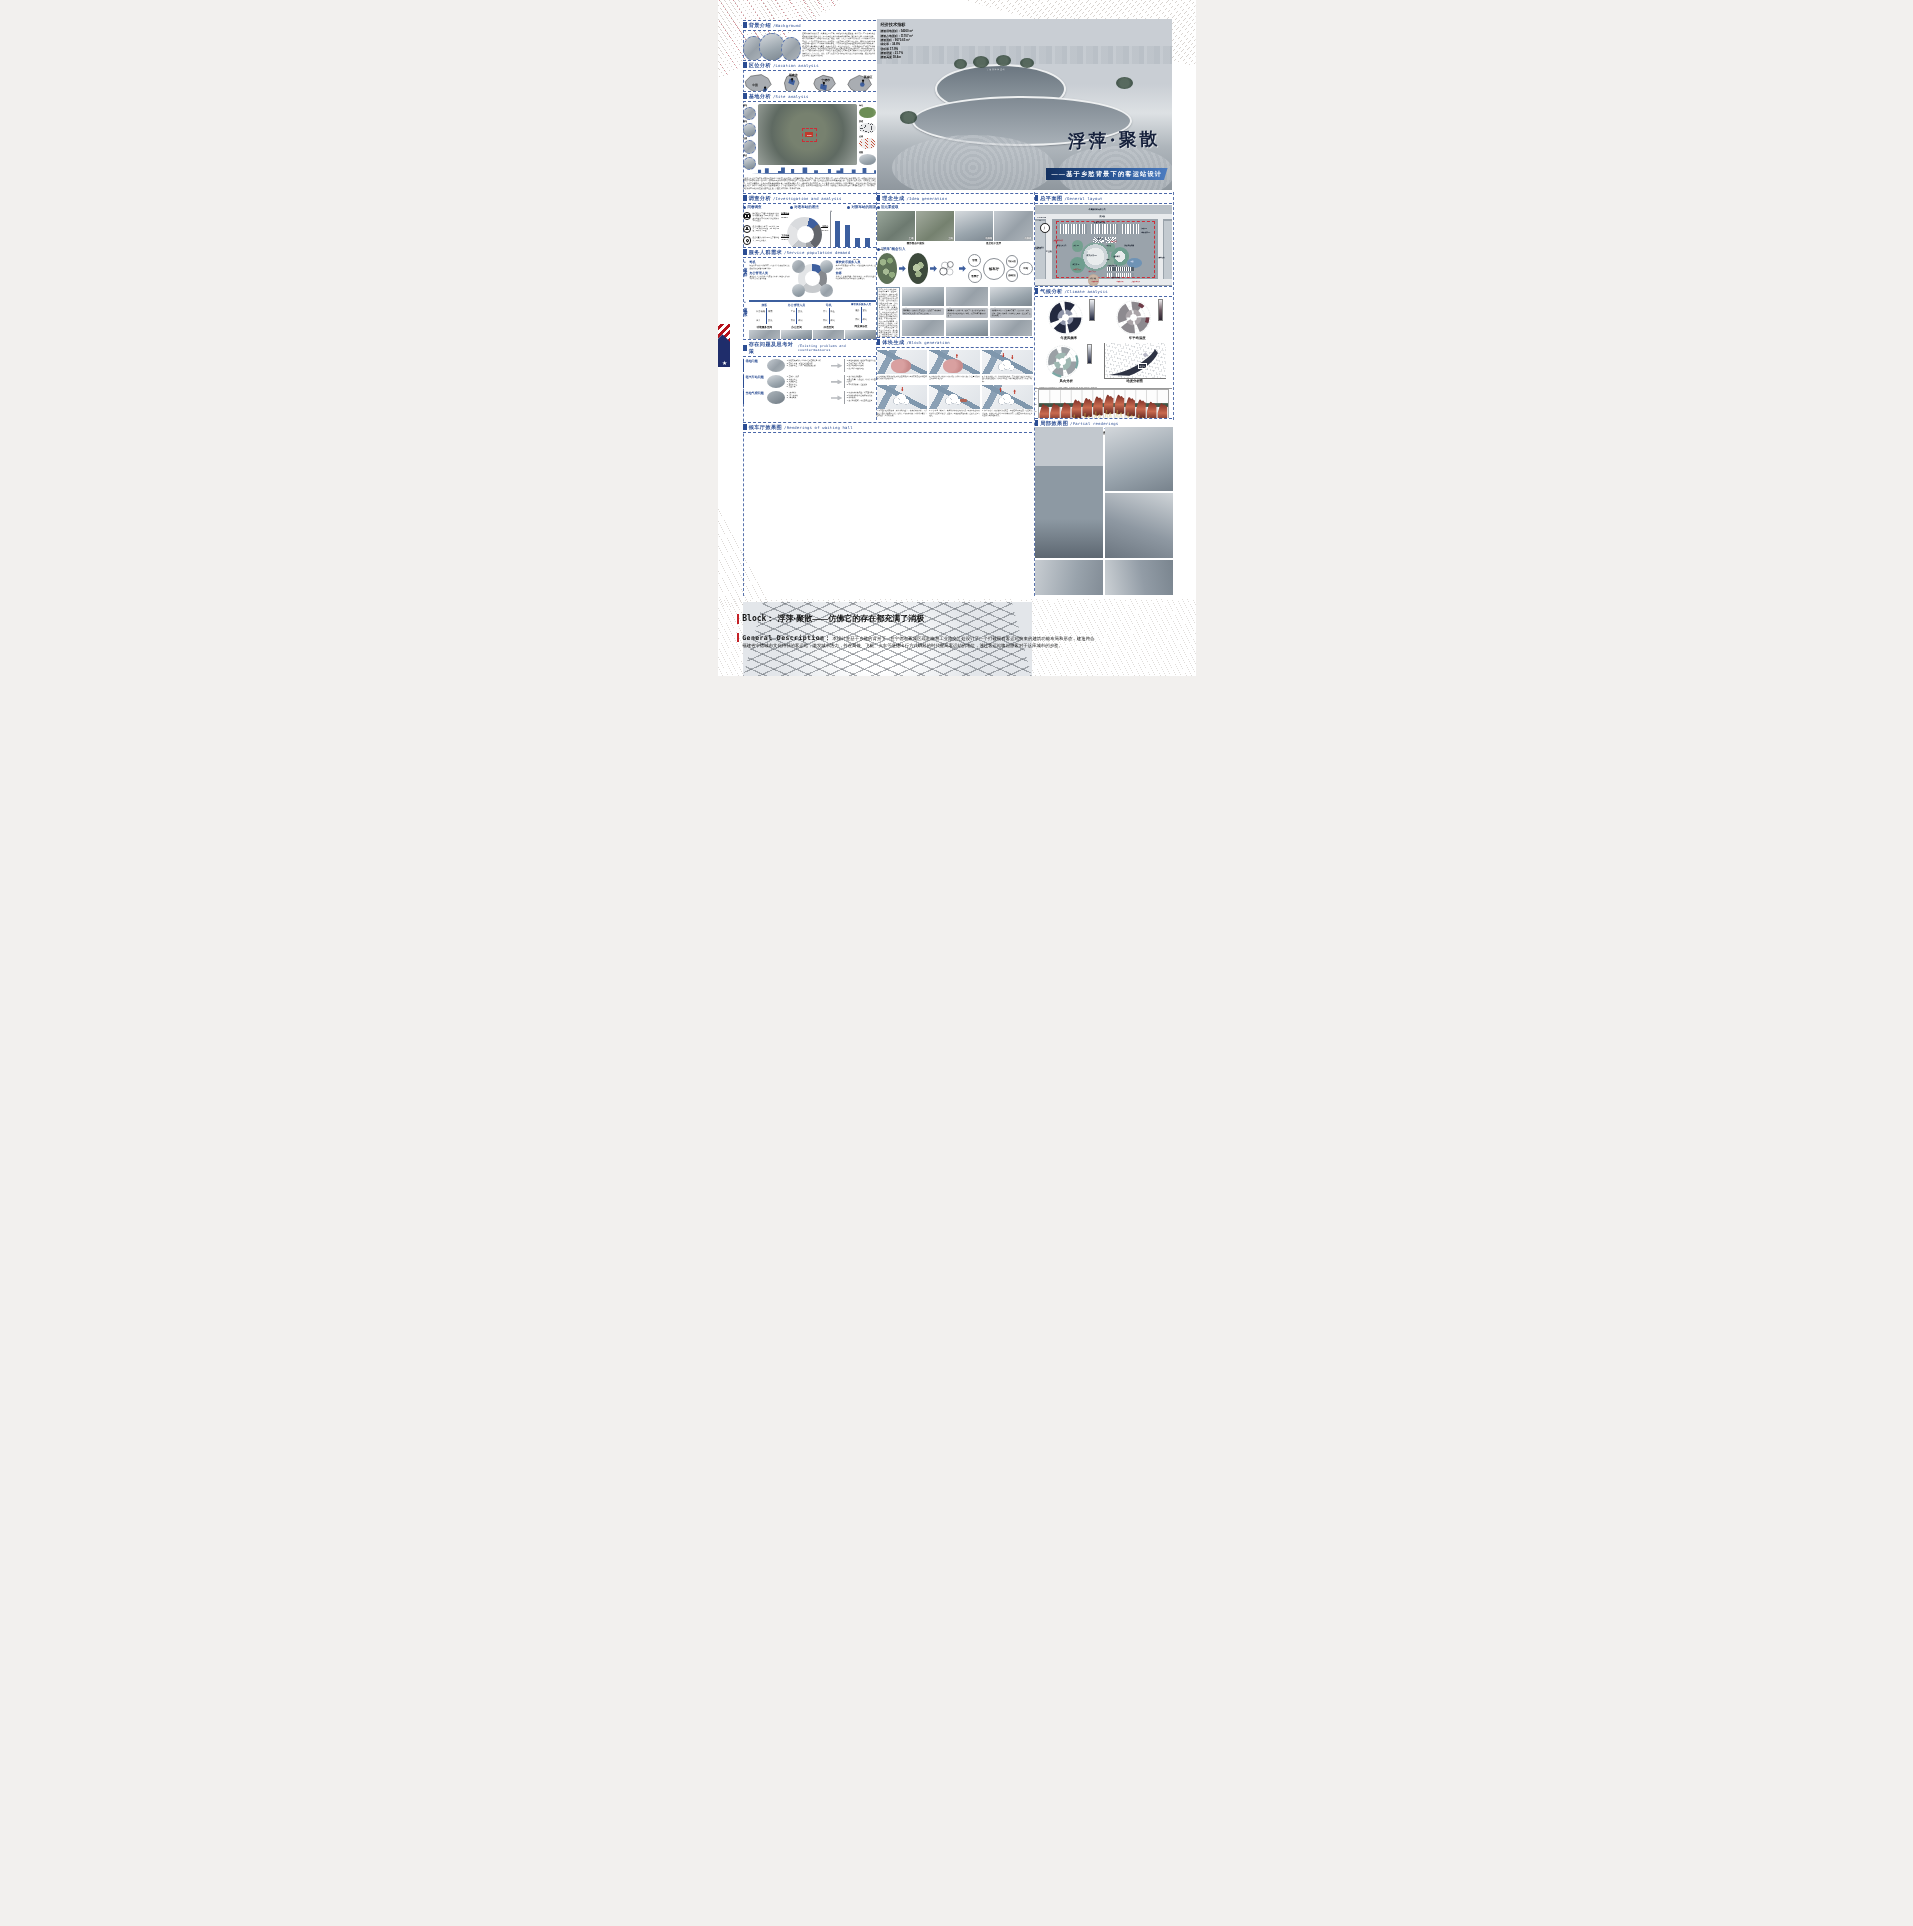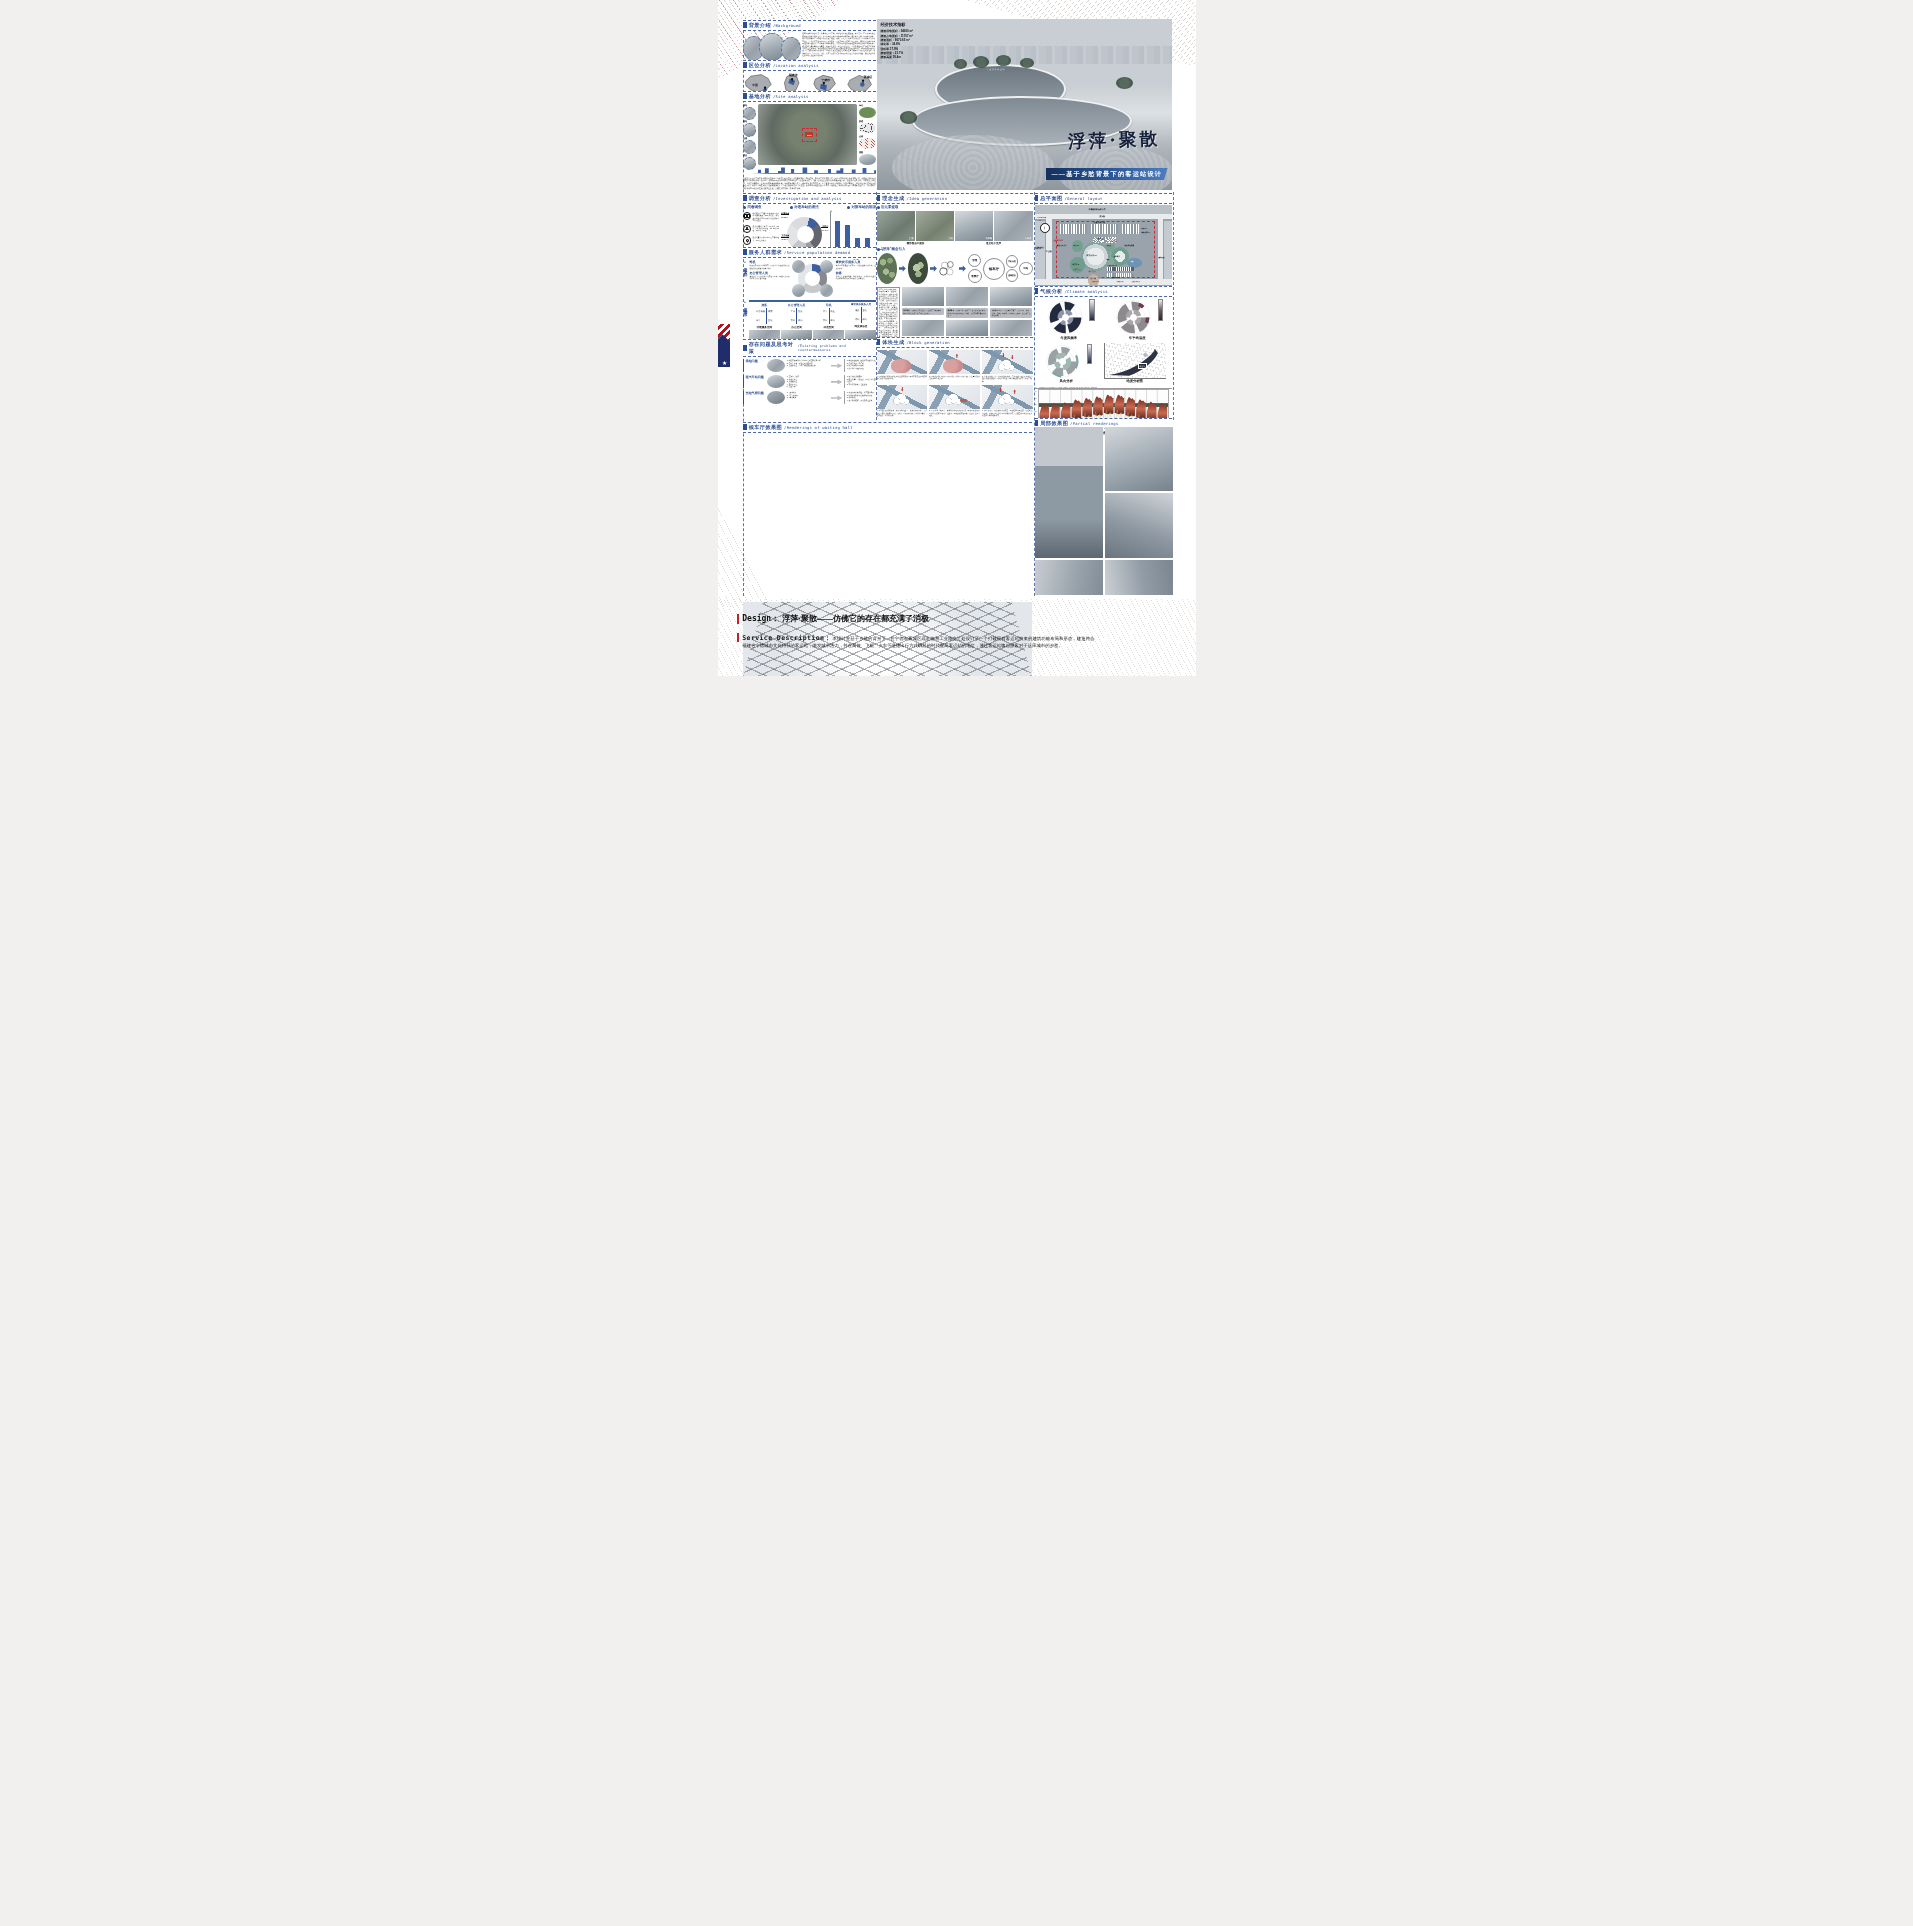--- a/index.html
+++ b/index.html
@@ -885,28 +885,28 @@
     </div>
   </div>
   <div class="abs" style="left:317px;top:427px;width:68px;height:131px;background:linear-gradient(#c2c8ce 0 30%,#8d99a3 30% 70%,#5d6771 100%)"></div>
   <div class="abs" style="left:387px;top:427px;width:68px;height:64px;background:linear-gradient(160deg,#d4d8dc,#9aa5ae 60%,#77828c)"></div>
   <div class="abs" style="left:387px;top:493px;width:68px;height:65px;background:linear-gradient(200deg,#cfd4d8,#8e98a2 55%,#6b757f)"></div>
   <div class="abs" style="left:317px;top:560px;width:68px;height:35px;background:linear-gradient(100deg,#c8cdd2,#99a3ac 60%,#828c96)"></div>
   <div class="abs" style="left:387px;top:560px;width:68px;height:35px;background:linear-gradient(80deg,#ccd1d5,#929ca6 55%,#7a858f)"></div>
 
   <div class="abs ftitle" style="left:19px;top:613px">
     <div class="fbar"></div>
-    <span class="ft1" style="font-family:'DejaVu Sans Mono',monospace">Design：</span>
+    <span class="ft1" style="font-family:'DejaVu Sans Mono',monospace">Block：</span>
     <span class="ft1">浮萍·聚散——仿佛它的存在都充满了消极</span>
   </div>
   <div class="abs" style="left:19px;top:633px;width:358px">
     <div style="display:flex;gap:3.1px">
       <div class="fbar" style="height:8.5px"></div>
       <div class="fdesc">
-        <span class="fdl">Service Description：</span>
+        <span class="fdl">General Description：</span>
         <span>本设计在基于乡愁的背景下，在宁德市蕉城区疏港路与工业路交汇处设计了一个打破现有客运站拘束的建筑功能布局和形态，建造符合福建省宁德城市文化特征的客运站，激发城市活力，并在高铁、飞机、火车等便捷出行方式崛起的时代提高客运站的地位，通过客运站唤起旅客对于这座城市的乡愁。</span>
       </div>
     </div>
   </div>
   <div class="abs logo" style="right:28px;bottom:10.8px">
     <span class="star">★</span>
   </div>
 
 </div>
 

